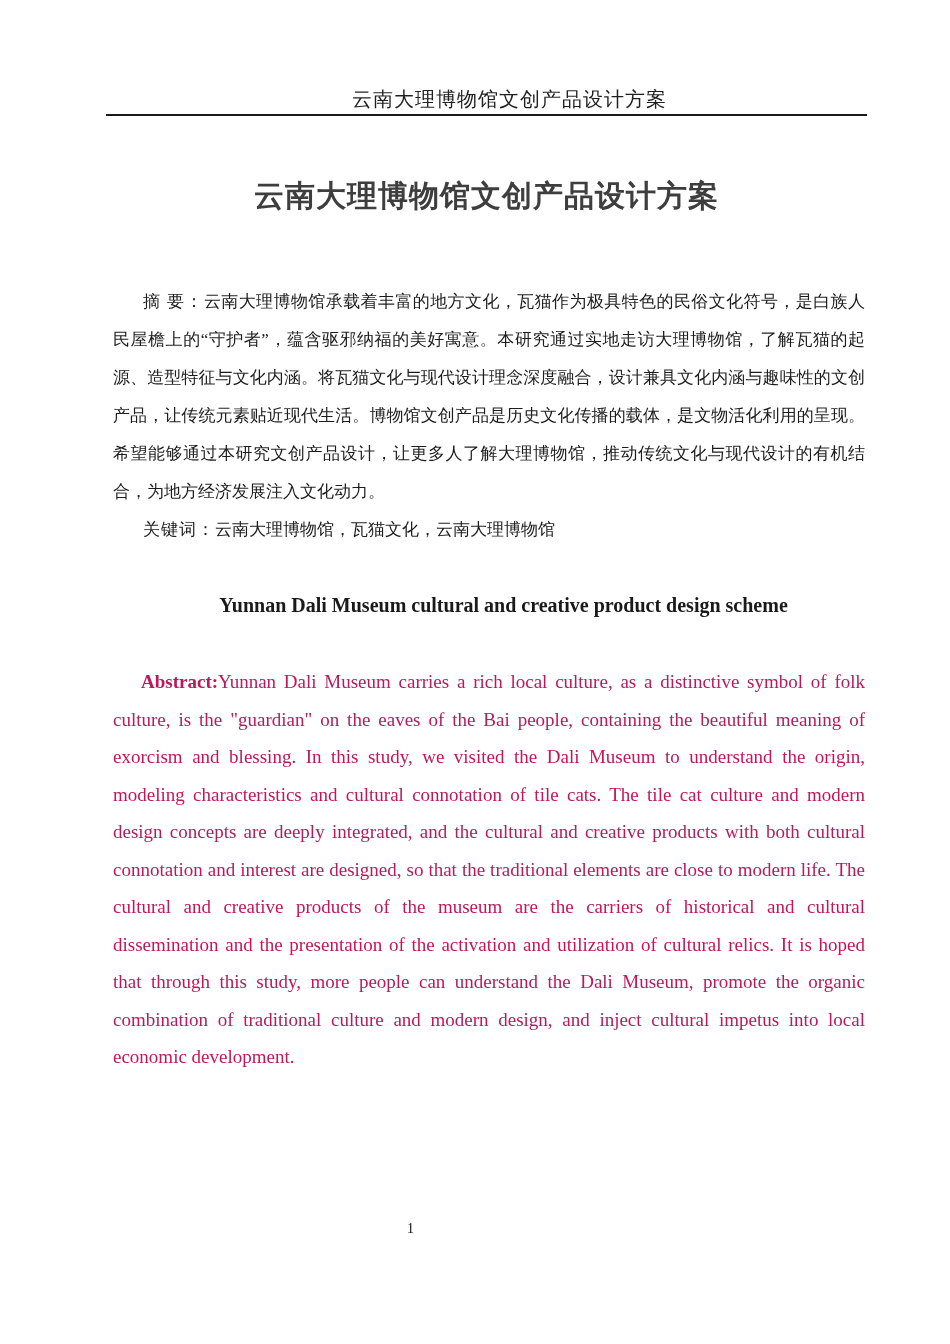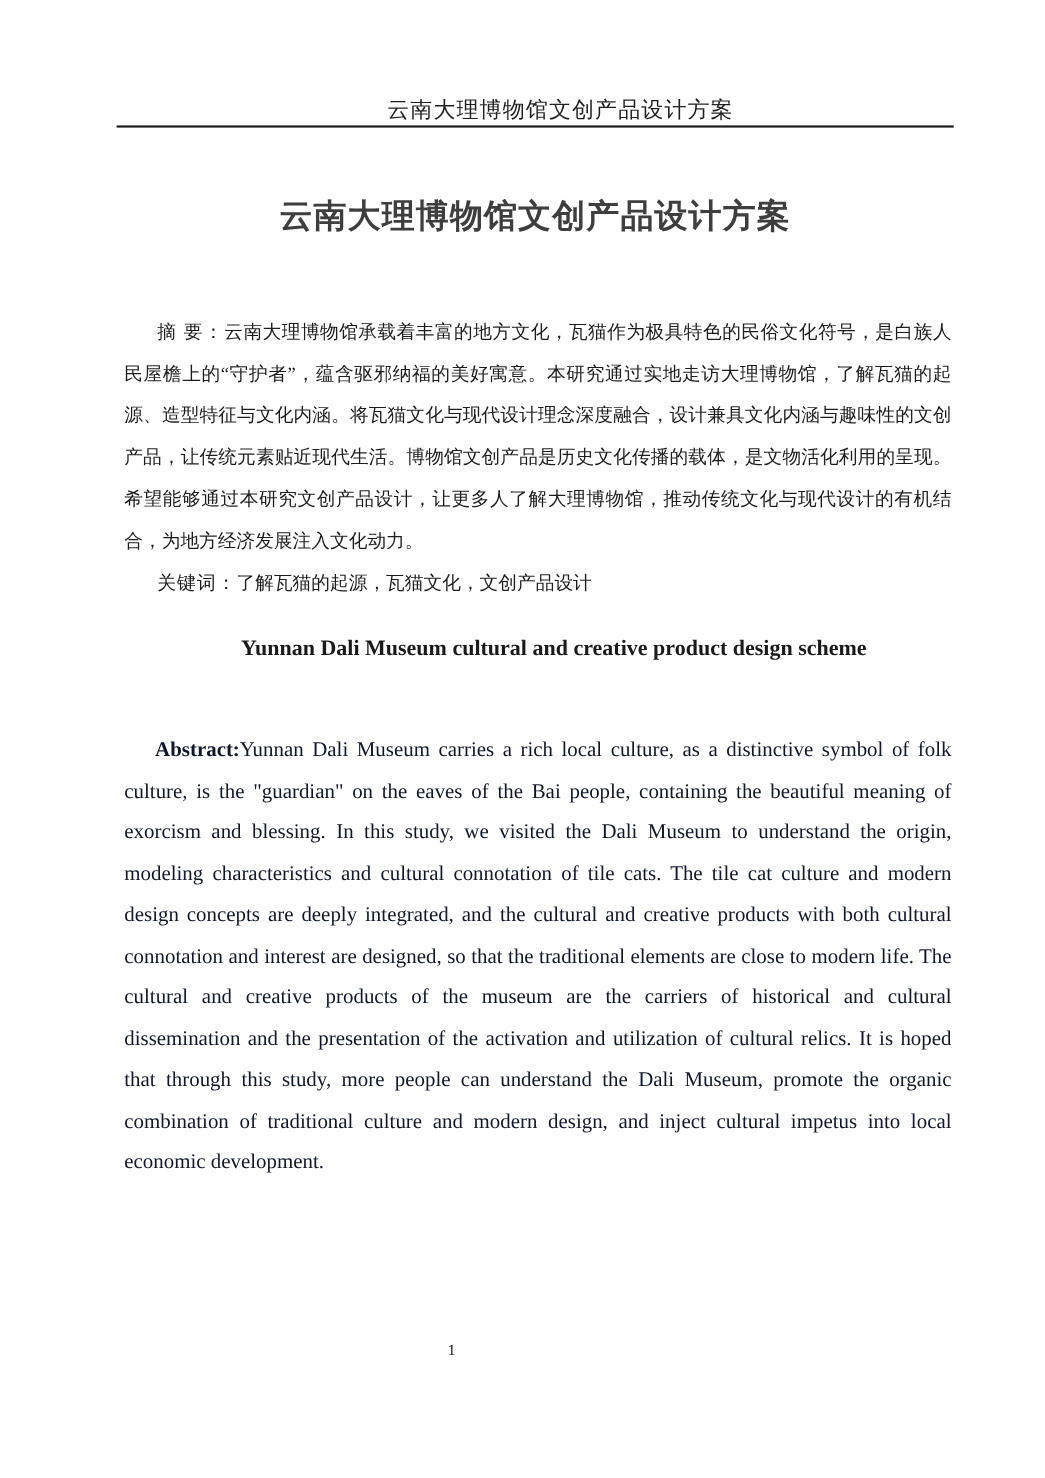--- a/index.html
+++ b/index.html
@@ -67,41 +67,41 @@
     margin: 0;
     text-indent: 30px;
   }
   .cn-block .lbl {
     font-weight: normal;
     letter-spacing: 1px;
   }
   
   .title-en {
     position: absolute;
-    top: 578px;
+    top: 594px;
     left: 106px;
     width: 795px;
     margin: 0;
     text-align: center;
     font-family: "Liberation Serif", "DejaVu Serif", serif;
     font-weight: bold;
     font-size: 20px;
     color: #1a1a1a;
     white-space: nowrap;
   }
   
   .en-block {
     position: absolute;
     top: 663px;
     left: 113px;
     width: 752px;
     font-size: 19px;
     line-height: 37.5px;
     text-align: justify;
-    color: #0f172a;
+    color: #be185d;
   }
   .en-block p {
     margin: 0;
     text-indent: 28px;
   }
   .en-block .lbl {
     font-weight: bold;
   }
   
   .page-number {
@@ -118,21 +118,21 @@
 
 <div class="page">
 
   <div class="header-text">云南大理博物馆文创产品设计方案</div>
   <div class="header-rule"></div>
 
   <h1 class="title-cn">云南大理博物馆文创产品设计方案</h1>
 
   <div class="cn-block">
     <p><span class="lbl">摘 要：</span><span>云南大理博物馆承载着丰富的地方文化，瓦猫作为极具特色的民俗文化符号，是白族人民屋檐上的“守护者”，蕴含驱邪纳福的美好寓意。本研究通过实地走访大理博物馆，了解瓦猫的起源、造型特征与文化内涵。将瓦猫文化与现代设计理念深度融合，设计兼具文化内涵与趣味性的文创产品，让传统元素贴近现代生活。博物馆文创产品是历史文化传播的载体，是文物活化利用的呈现。希望能够通过本研究文创产品设计，让更多人了解大理博物馆，推动传统文化与现代设计的有机结合，为地方经济发展注入文化动力。</span></p>
-    <p><span class="lbl">关键词：</span><span>了解瓦猫的起源，瓦猫文化，文创产品设计</span></p>
+    <p><span class="lbl">关键词：</span><span>云南大理博物馆，瓦猫文化，云南大理博物馆</span></p>
   </div>
 
   <h2 class="title-en">Yunnan Dali Museum cultural and creative product design scheme</h2>
 
   <div class="en-block">
     <p><span class="lbl">Abstract:</span><span>Yunnan Dali Museum carries a rich local culture, as a distinctive symbol of folk culture, is the "guardian" on the eaves of the Bai people, containing the beautiful meaning of exorcism and blessing. In this study, we visited the Dali Museum to understand the origin, modeling characteristics and cultural connotation of tile cats. The tile cat culture and modern design concepts are deeply integrated, and the cultural and creative products with both cultural connotation and interest are designed, so that the traditional elements are close to modern life. The cultural and creative products of the museum are the carriers of historical and cultural dissemination and the presentation of the activation and utilization of cultural relics. It is hoped that through this study, more people can understand the Dali Museum, promote the organic combination of traditional culture and modern design, and inject cultural impetus into local economic development.</span></p>
   </div>
 
   <span class="page-number">1</span>
 

